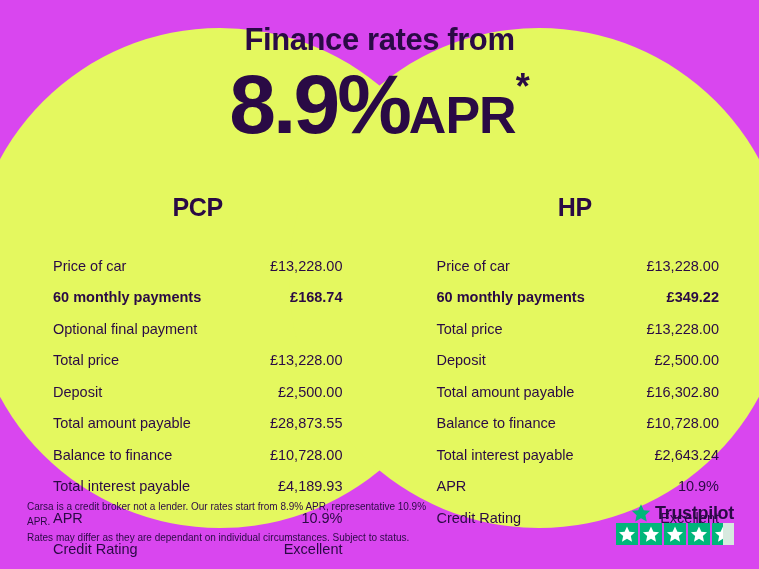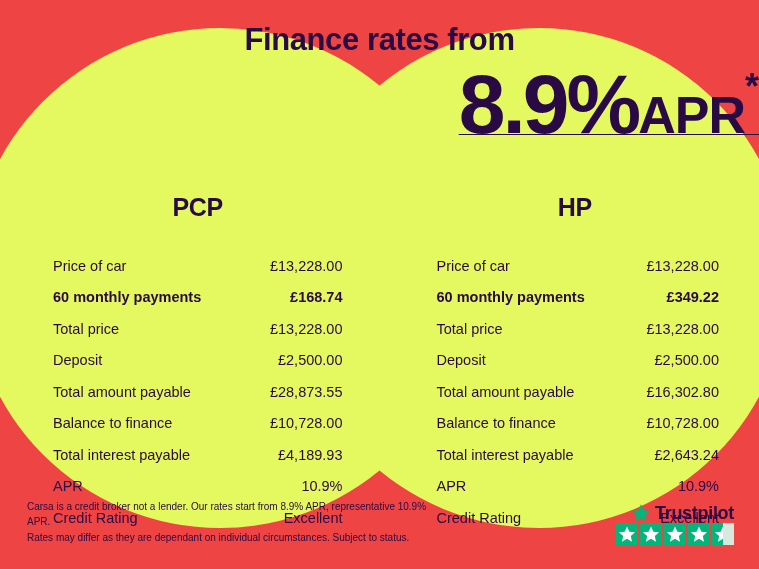--- a/index.html
+++ b/index.html
@@ -12,21 +12,21 @@
     background: #f2f7d0;
     font-family: "Liberation Sans", sans-serif;
     color: #2a0a45;
     overflow: hidden;
   }
   .stage {
     position: relative;
     width: 759px;
     height: 569px;
     overflow: hidden;
-    background: #ef4444;
+    background: #d946ef;
   }
   
   .blob {
     position: absolute;
     border-radius: 50%;
     background: #e4f85f;
   }
   .blob-left {
     width: 500px;
     height: 500px;
@@ -52,24 +52,23 @@
     font-size: 31px;
     font-weight: bold;
     letter-spacing: -0.4px;
     color: #2a0a45;
   }
   .apr-line {
     position: absolute;
     top: 62px;
     left: 0;
     width: 759px;
-    text-align: right;
+    text-align: center;
     white-space: nowrap;
     color: #2a0a45;
-    text-decoration: underline;
   }
   .apr-big {
     font-size: 84px;
     font-weight: bold;
     letter-spacing: -3px;
     line-height: 1;
     vertical-align: baseline;
   }
   .apr-word {
     font-size: 52px;
@@ -201,20 +200,24 @@
       <div class="col col-left">
         <div class="col-title">PCP</div>
 
         <div class="row">
           <span class="label">Price of car</span>
           <span class="value">£13,228.00</span>
         </div>
         <div class="row bold">
           <span class="label">60 monthly payments</span>
           <span class="value">£168.74</span>
+        </div>
+        <div class="row">
+          <span class="label">Optional final payment</span>
+          <span class="value"></span>
         </div>
         <div class="row">
           <span class="label">Total price</span>
           <span class="value">£13,228.00</span>
         </div>
         <div class="row">
           <span class="label">Deposit</span>
           <span class="value">£2,500.00</span>
         </div>
         <div class="row">

